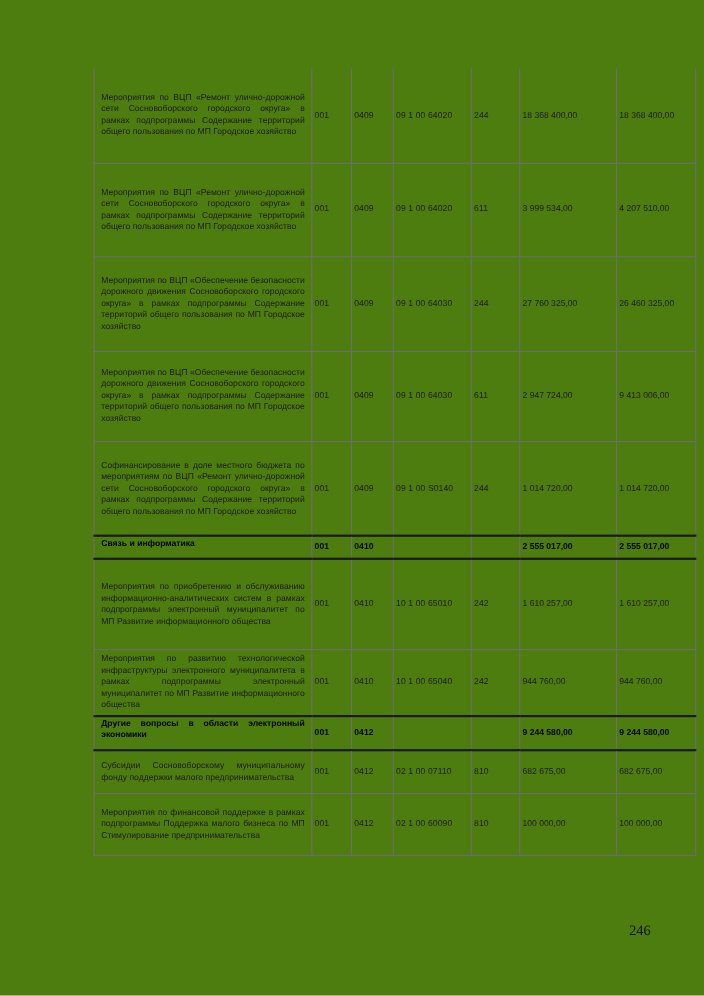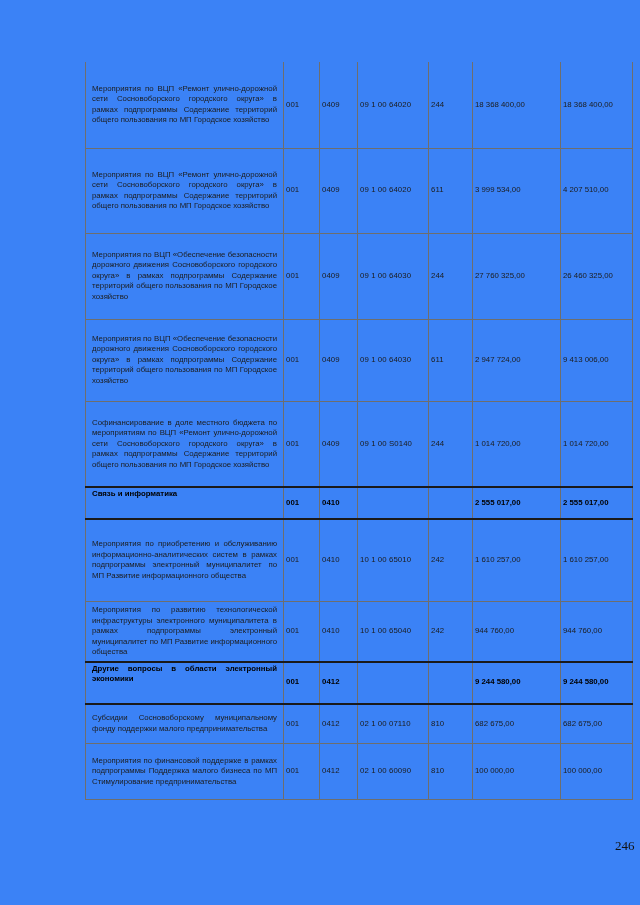--- a/index.html
+++ b/index.html
@@ -1,21 +1,21 @@
 <!DOCTYPE html>
 <html><head>
 <meta charset="utf-8">
 <style>
   * { margin: 0; padding: 0; box-sizing: border-box; }
   html, body { background: #e8e8e8; }
   .page {
     position: relative;
     width: 640px;
     height: 905px;
-    background: #3b82f6;
+    background: #4d7c0f;
     font-family: "Liberation Sans", sans-serif;
     color: #1c1c1c;
     overflow: hidden;
     margin: 0 auto;
   }
   .budget-table {
     position: absolute;
     left: 85px;
     top: 62px;
     width: 547px;
@@ -44,29 +44,28 @@
   .budget-table td.amount {
     padding: 1px 5px 1px 2px;
     white-space: nowrap;
   }
   tr.section-row td {
     font-weight: bold;
     color: #000;
     border-top: 2px solid #1a1a1a;
     border-bottom: 2px solid #1a1a1a;
   }
-  tr.section-row td.desc { padding-top: 1px; padding-bottom: 18px; }
+  tr.section-row td.desc { padding-top: 1px; padding-bottom: 7px; }
   .page-number {
     position: absolute;
     left: 572px;
     top: 838px;
     font-family: "Liberation Serif", serif;
     font-size: 13px;
     color: #111;
-    margin-left: 43px;
   }
 </style>
 </head>
 <body>
 
 <div class="page">
   <table class="budget-table">
     <colgroup>
       <col style="width:198px">
         <col style="width:36px">

